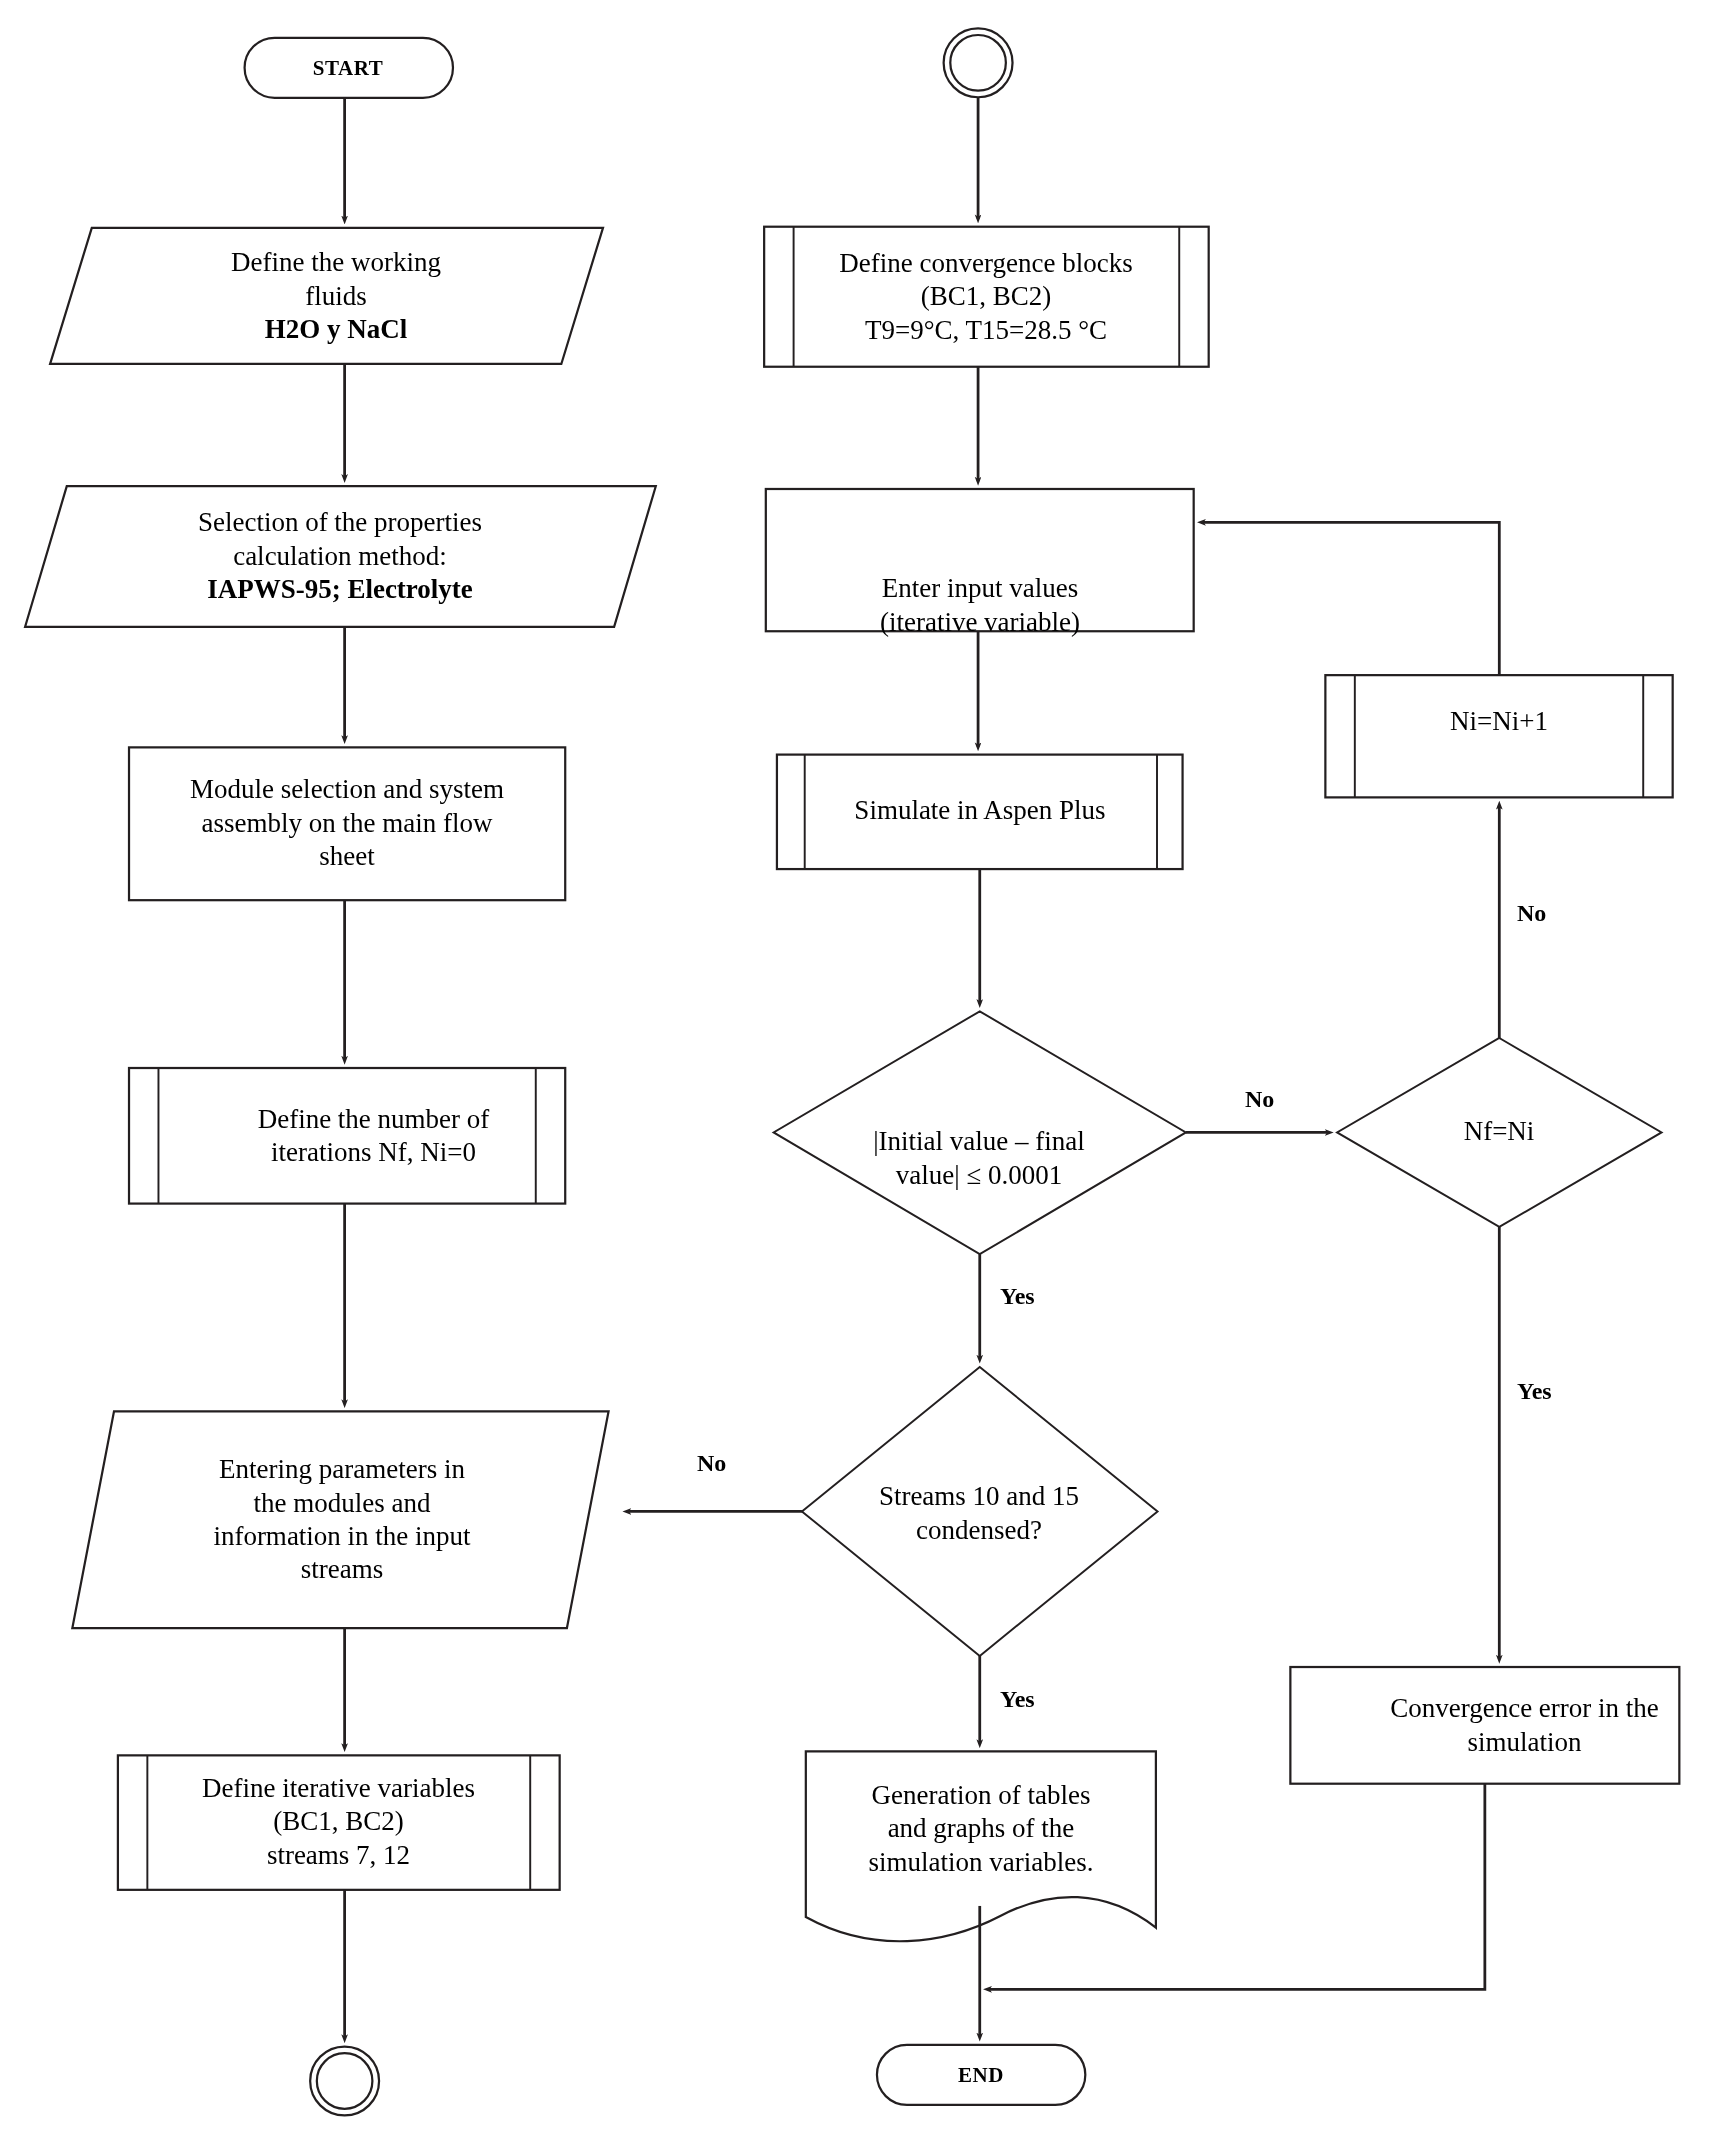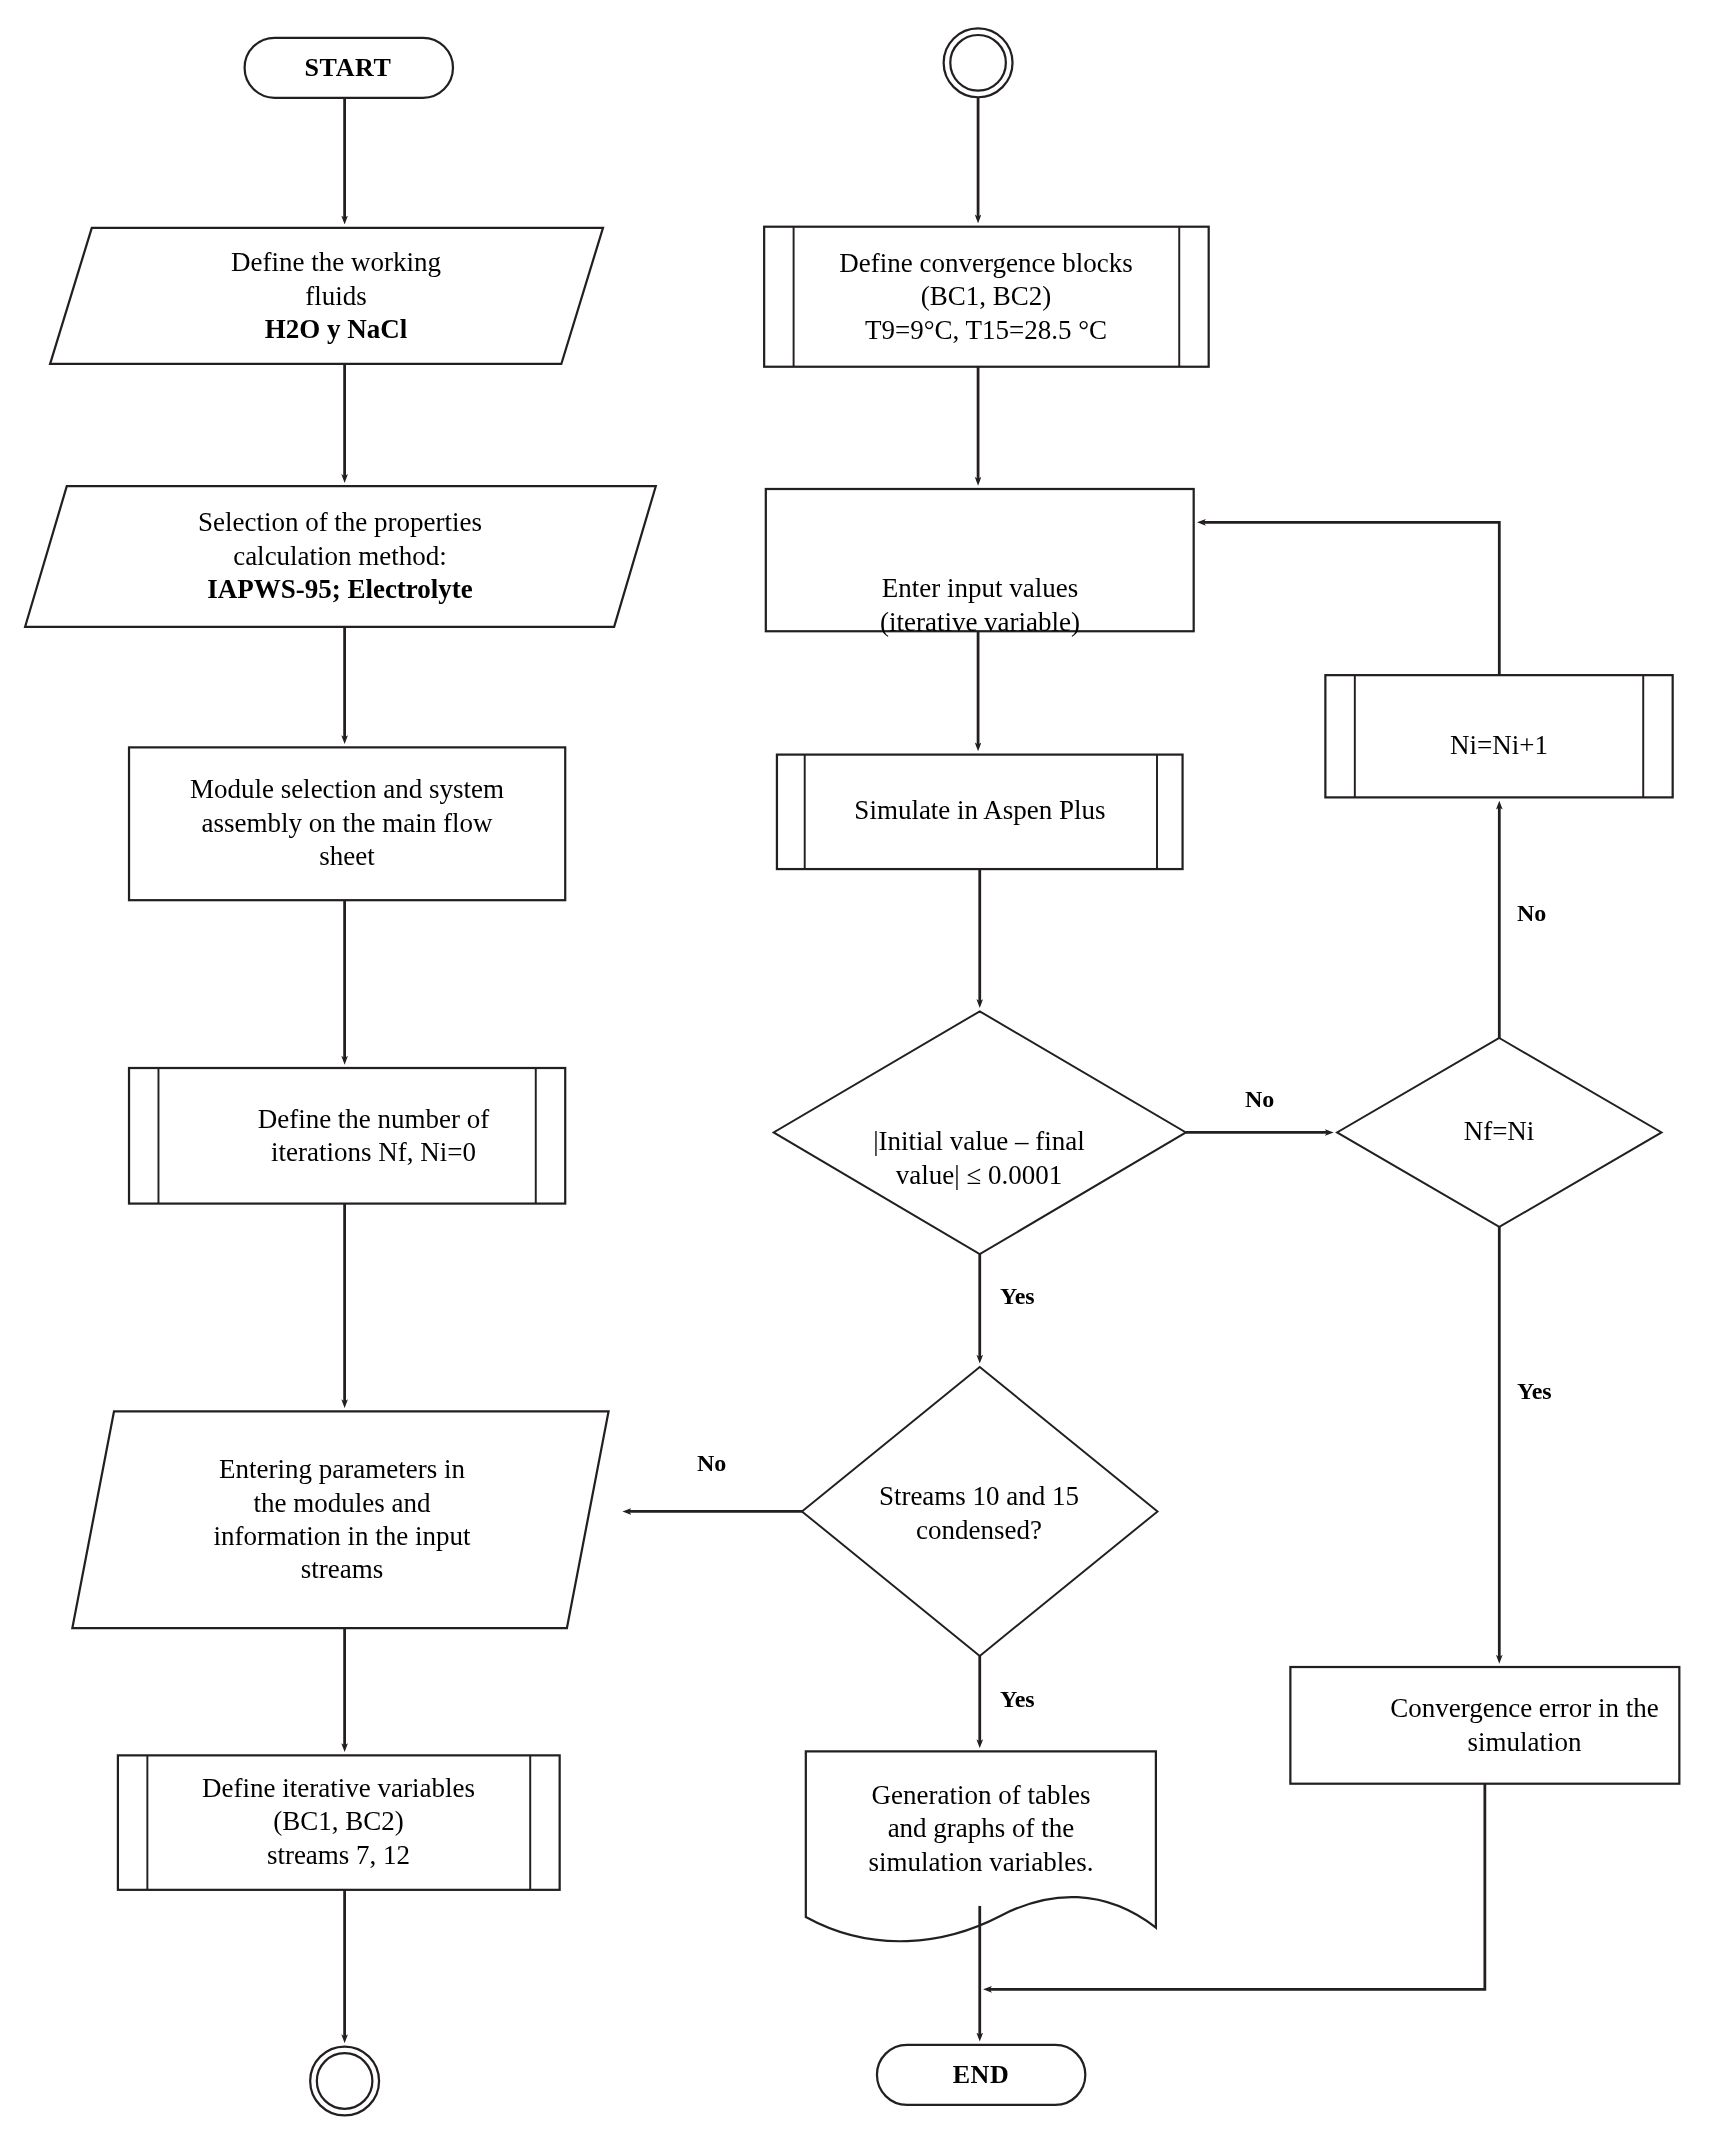--- a/index.html
+++ b/index.html
@@ -56,21 +56,21 @@
     justify-content: center;
     text-align: center;
     color: #000000;
     font-family: "Liberation Serif", "DejaVu Serif", serif;
     line-height: 1.24;
     pointer-events: none;
   }
   .node-text .ln { display: block; white-space: nowrap; }
   .t-body { font-size: 27px; }
   .t-bold { font-weight: bold; }
-  .t-term { font-size: 26px; font-weight: bold; letter-spacing: 0.6px; }
+  .t-term { font-size: 21px; font-weight: bold; letter-spacing: 0.6px; }
   .edge-label {
     position: absolute;
     font-family: "Liberation Serif", "DejaVu Serif", serif;
     font-size: 24px;
     font-weight: bold;
     color: #000000;
     white-space: nowrap;
   }
 </style>
 </head>
@@ -295,21 +295,21 @@
 
   <div class="node-text t-body" style="left:822px; top:1072px; width:314px; height:120px;justify-content:flex-end;">
     <span class="ln">|Initial value – final</span>
     <span class="ln">value| ≤ 0.0001</span>
   </div>
 
   <div class="node-text t-body" style="left:1389px; top:1100px; width:220px; height:64px;">
     <span class="ln">Nf=Ni</span>
   </div>
 
-  <div class="node-text t-body" style="left:1355px; top:675px; width:288px; height:94px;margin-top:24px;">
+  <div class="node-text t-body" style="left:1355px; top:675px; width:288px; height:94px;">
     <span class="ln">Ni=Ni+1</span>
   </div>
 
   <div class="node-text t-body" style="left:833px; top:1455px; width:292px; height:117px;">
     <span class="ln">Streams 10 and 15</span>
     <span class="ln">condensed?</span>
   </div>
 
   <div class="node-text t-body" style="left:807px; top:1755px; width:348px; height:148px;">
     <span class="ln">Generation of tables</span>

